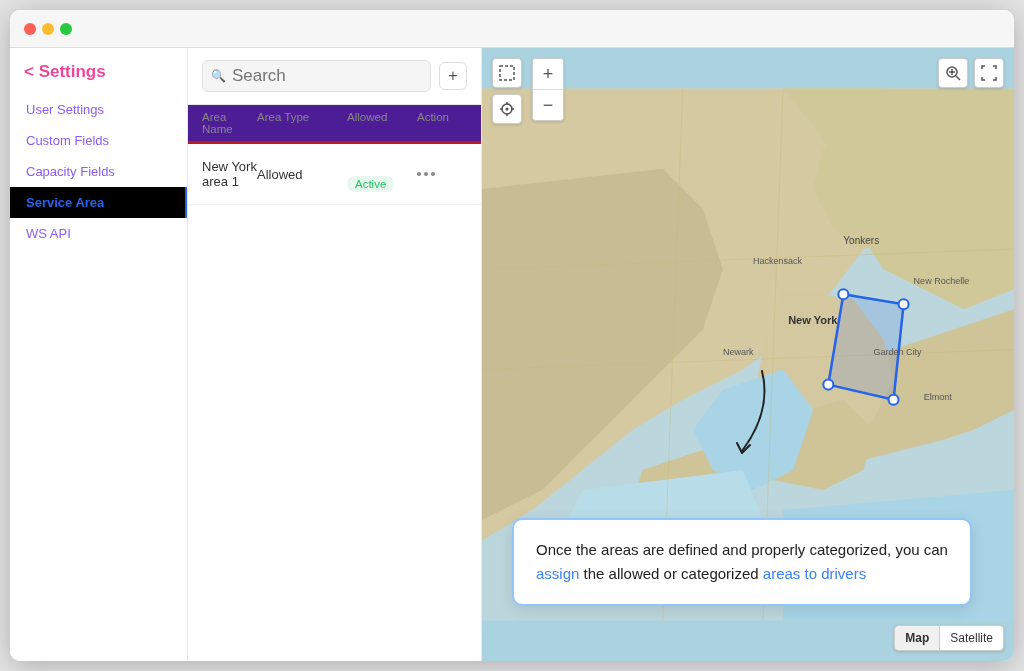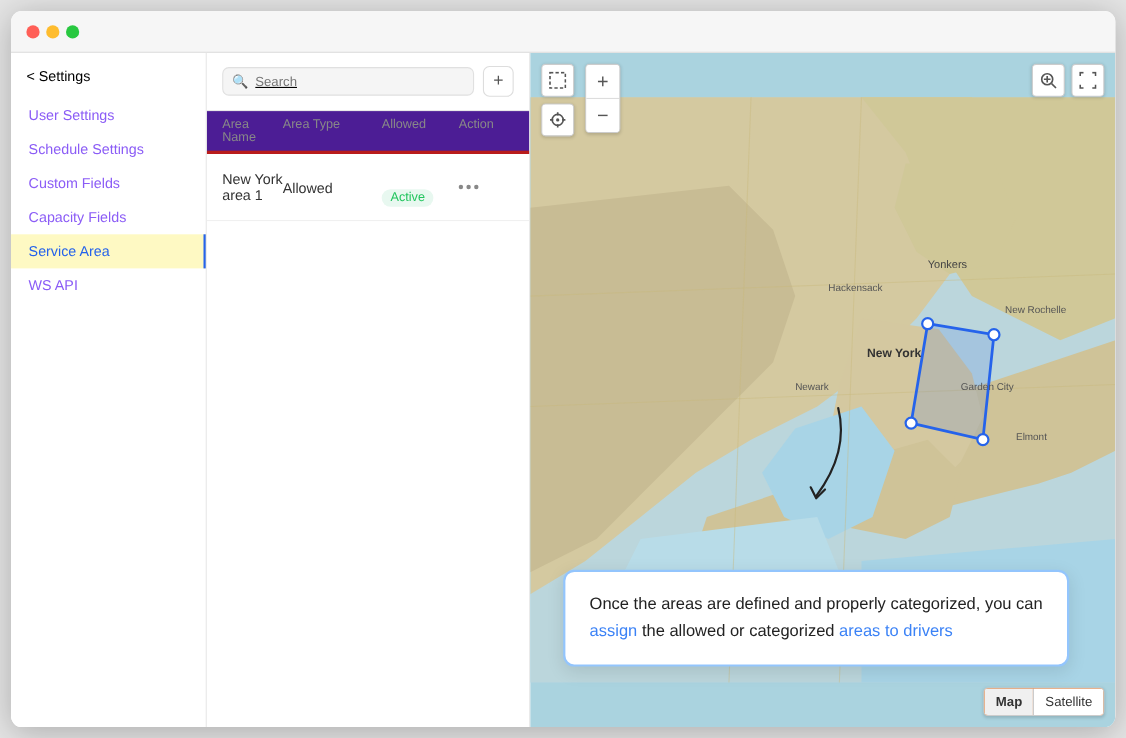--- a/index.html
+++ b/index.html
@@ -51,38 +51,39 @@
     
     .sidebar {
       width: 178px;
       background: #fff;
       border-right: 1px solid #e8e8e8;
       padding: 14px 0;
       flex-shrink: 0;
     }
     .sidebar-back {
       padding: 0 14px 12px 14px;
-      font-size: 13px;
-      color: #000000;
+      font-size: 17px;
+      color: #ec4899;
       cursor: pointer;
       display: flex;
       align-items: center;
       gap: 4px;
+      font-weight: bold;
     }
     .sidebar-nav-item {
       padding: 8px 16px;
       font-size: 13px;
       color: #8b5cf6;
       cursor: pointer;
       white-space: nowrap;
     }
     .sidebar-nav-item.active {
-      background: #fef9c3;
+      background: #000000;
       color: #2563eb;
-      font-weight: 400;
+      font-weight: 700;
       border-right: 2px solid #2563eb;
     }
     
     .main-content {
       flex: 1;
       display: flex;
       overflow: hidden;
       position: relative;
     }
     
@@ -111,25 +112,24 @@
       padding: 5px 8px;
       gap: 6px;
     }
     .search-icon {
       color: #999;
       font-size: 12px;
     }
     .search-input {
       border: none;
       background: transparent;
-      font-size: 12px;
+      font-size: 17px;
       color: #000000;
       outline: none;
       width: 100%;
-      text-decoration: underline;
     }
     .add-btn {
       width: 28px;
       height: 28px;
       border: 1px solid #ddd;
       border-radius: 6px;
       background: #fff;
       display: flex;
       align-items: center;
       justify-content: center;
@@ -313,21 +313,20 @@
       <div class="tl tl-yellow"></div>
       <div class="tl tl-green"></div>
     </div>
   </div>
 
   <div class="app-body">
 
     <div class="sidebar">
       <div class="sidebar-back">&lt; Settings</div>
       <div class="sidebar-nav-item">User Settings</div>
-      <div class="sidebar-nav-item">Schedule Settings</div>
       <div class="sidebar-nav-item">Custom Fields</div>
       <div class="sidebar-nav-item">Capacity Fields</div>
       <div class="sidebar-nav-item active">Service Area</div>
       <div class="sidebar-nav-item">WS API</div>
     </div>
 
     <div class="main-content">
 
       <div class="list-panel">
 

